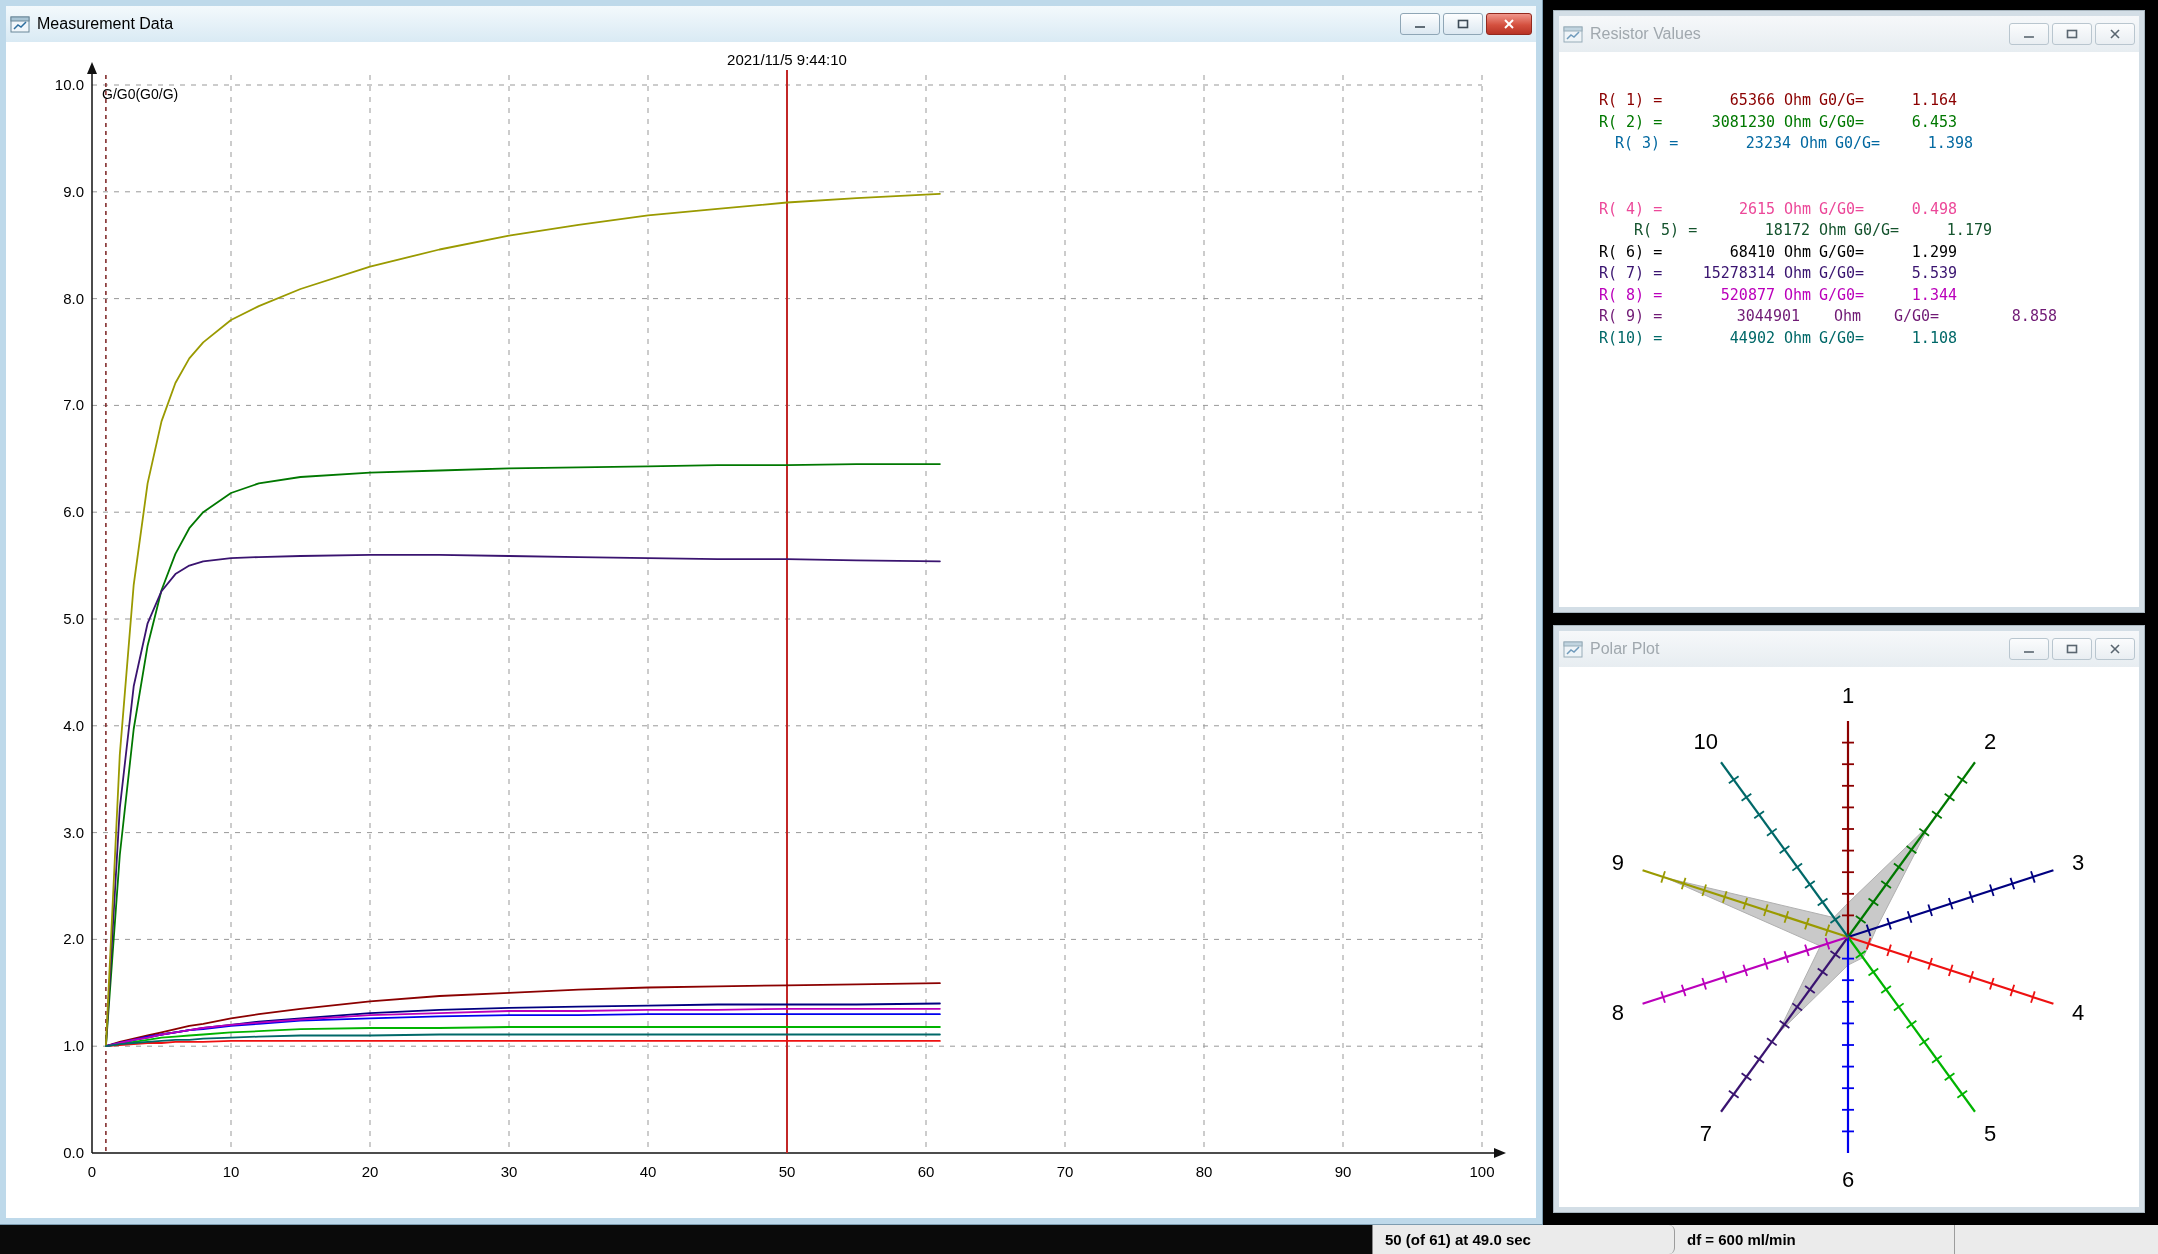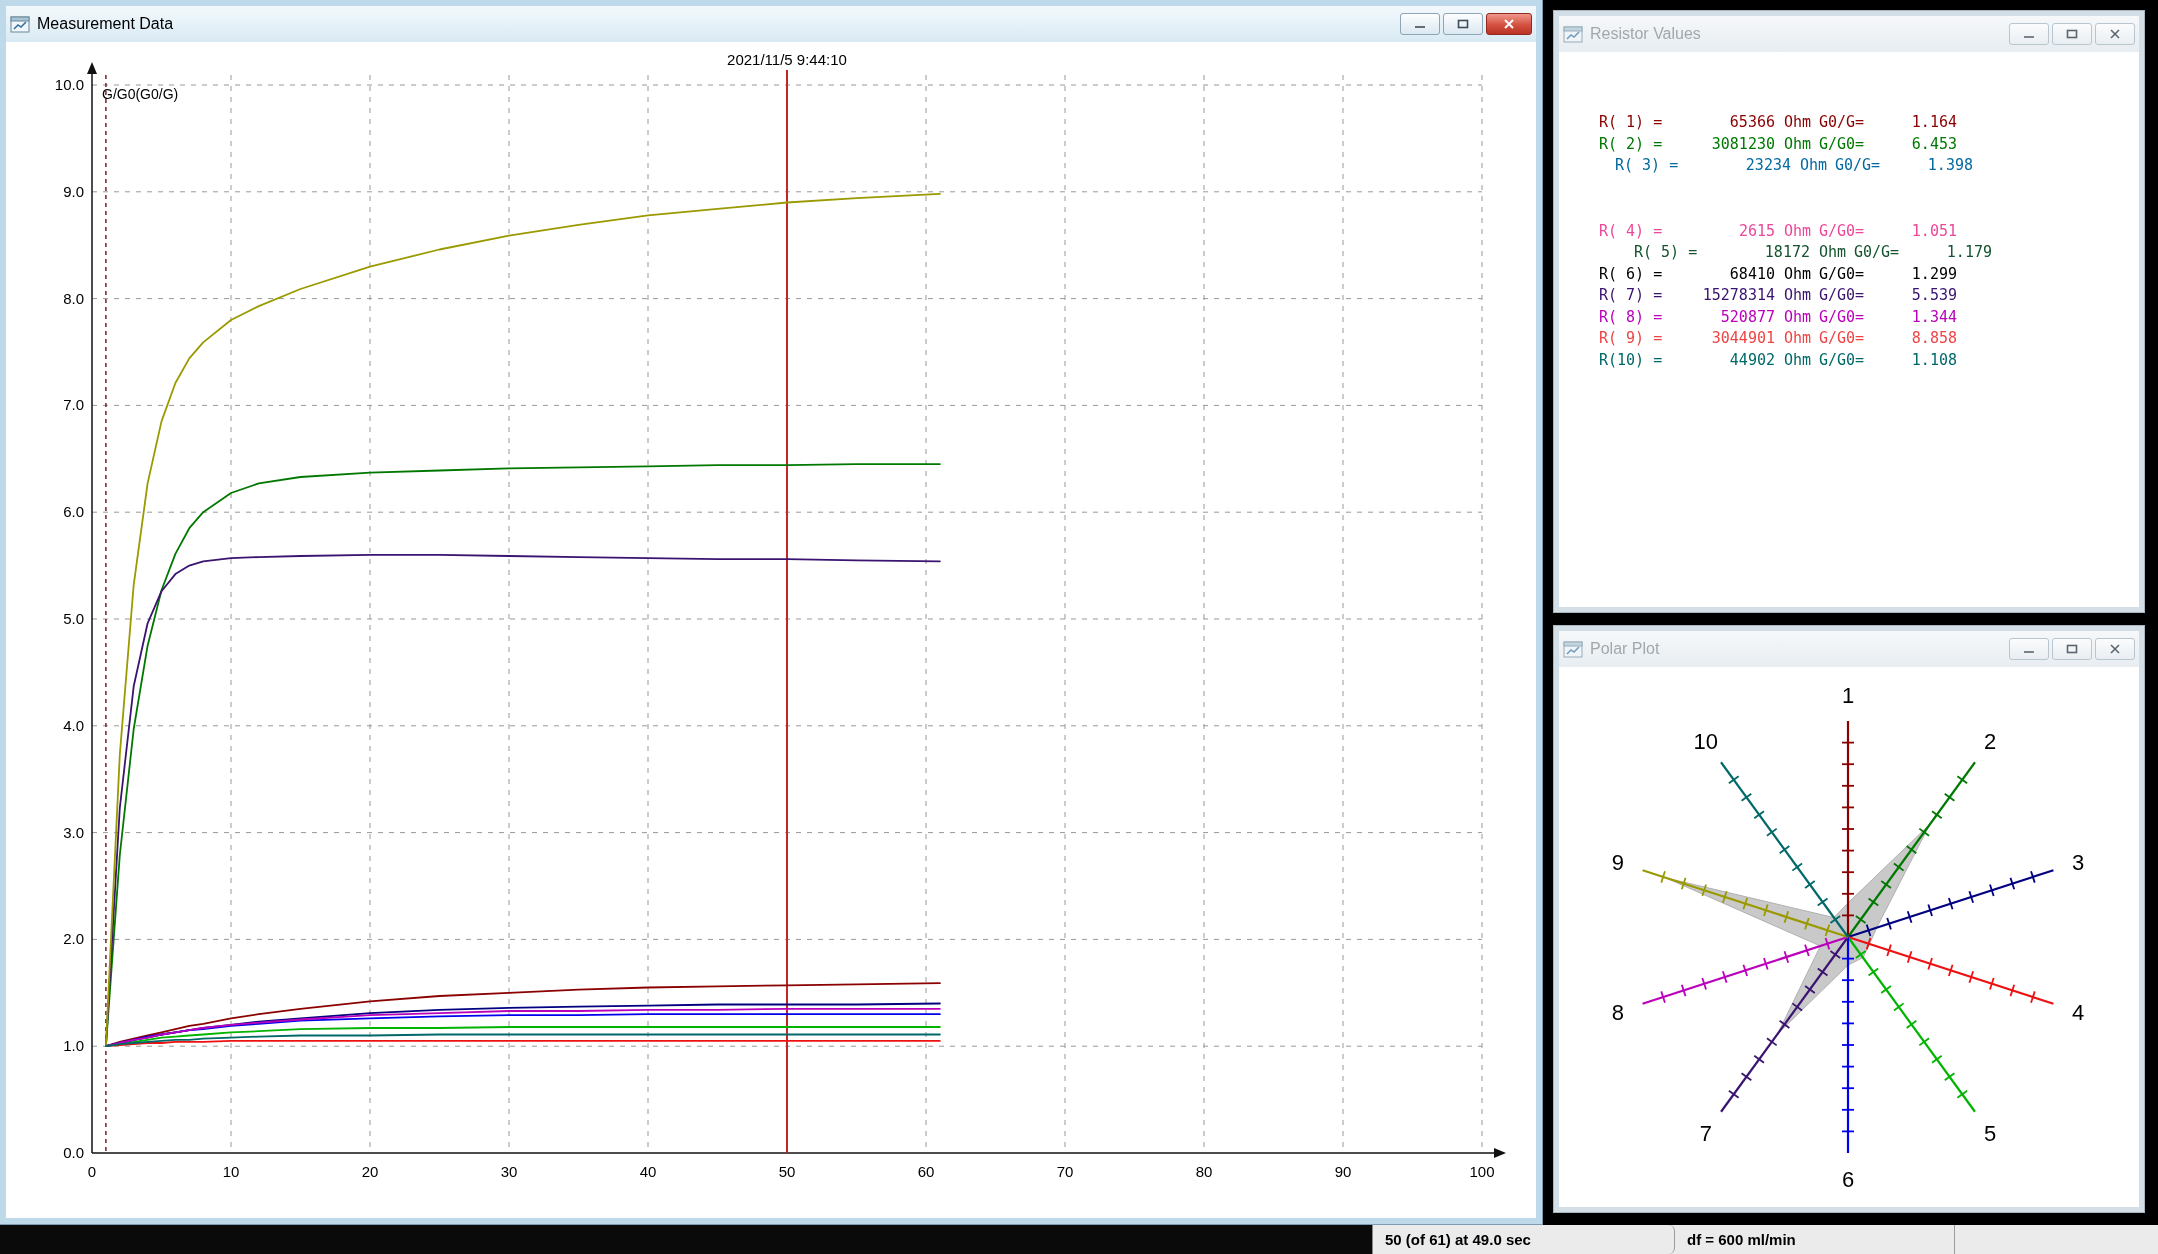--- a/index.html
+++ b/index.html
@@ -23,21 +23,21 @@
         background:linear-gradient(#fdfeff,#dce8f1);display:inline-flex;align-items:center;
         justify-content:center;padding:0;cursor:default;}
   .ctrl svg{stroke:#3e4c57;stroke-width:1.6;fill:none;}
   .active .ctrl.close{width:46px;background:linear-gradient(#f0978c,#d4503f 55%,#b83325);border-color:#93291e;}
   .active .ctrl.close svg{stroke:#fff;stroke-width:2;}
   .inactive .ctrl{background:linear-gradient(#fbfcfd,#e9eef2);border-color:#b9c6cf;}
   .inactive .ctrl svg{stroke:#5a6670;}
   .client{flex:1;background:#fff;position:relative;overflow:hidden;}
   svg text{fill:#000;font-family:"Liberation Sans",sans-serif;}
   
-  .r-list{padding:60px 0 0 40px;font-family:"DejaVu Sans Mono","Liberation Mono",monospace;font-size:15px;}
+  .r-list{padding:38px 0 0 40px;font-family:"DejaVu Sans Mono","Liberation Mono",monospace;font-size:15px;}
   .r-row{display:grid;grid-template-columns:64px 112px 44px 78px 60px;line-height:21.5px;white-space:pre;}
   .r-ohms{text-align:right;}
   .r-unit{padding-left:9px;}
   .r-rlabel{text-align:left;}
   .r-ratio{text-align:right;}
   
   .statusbar{position:absolute;left:0;top:1225px;width:2158px;height:29px;background:#0a0a0a;}
   .sb-panel{position:absolute;left:1372px;right:0;top:0;height:29px;background:#ebebeb;
             display:flex;border-left:1px solid #888;}
   .sb-cell{box-sizing:border-box;font-size:15px;font-weight:bold;color:#000;
@@ -179,26 +179,26 @@
             <line x1="10" y1="1" x2="2" y2="9"></line>
           </svg>
       </button>
     </span>
   </div>
   <div class="client">
     <div class="r-list">
         <div class="r-row" style="color: rgb(139, 0, 0);"><span class="r-label">R( 1) =</span><span class="r-ohms">65366</span><span class="r-unit">Ohm</span><span class="r-rlabel">G0/G=</span><span class="r-ratio">1.164</span></div>
         <div class="r-row" style="color: rgb(0, 120, 0);"><span class="r-label">R( 2) =</span><span class="r-ohms">3081230</span><span class="r-unit">Ohm</span><span class="r-rlabel">G/G0=</span><span class="r-ratio">6.453</span></div>
         <div class="r-row" style="color: #0369a1; margin-left: 16px;"><span class="r-label">R( 3) =</span><span class="r-ohms">23234</span><span class="r-unit">Ohm</span><span class="r-rlabel">G0/G=</span><span class="r-ratio">1.398</span></div>
-        <div class="r-row" style="color: #ec4899; margin-top: 44px;"><span class="r-label">R( 4) =</span><span class="r-ohms">2615</span><span class="r-unit">Ohm</span><span class="r-rlabel">G/G0=</span><span class="r-ratio">1.051</span></div>
+        <div class="r-row" style="color: #ec4899; margin-top: 44px;"><span class="r-label">R( 4) =</span><span class="r-ohms">2615</span><span class="r-unit">Ohm</span><span class="r-rlabel">G/G0=</span><span class="r-ratio">0.498</span></div>
         <div class="r-row" style="color: #14532d; margin-left: 35px;"><span class="r-label">R( 5) =</span><span class="r-ohms">18172</span><span class="r-unit">Ohm</span><span class="r-rlabel">G0/G=</span><span class="r-ratio">1.179</span></div>
         <div class="r-row" style="color: #000000;"><span class="r-label">R( 6) =</span><span class="r-ohms">68410</span><span class="r-unit">Ohm</span><span class="r-rlabel">G/G0=</span><span class="r-ratio">1.299</span></div>
         <div class="r-row" style="color: rgb(58, 20, 112);"><span class="r-label">R( 7) =</span><span class="r-ohms">15278314</span><span class="r-unit">Ohm</span><span class="r-rlabel">G/G0=</span><span class="r-ratio">5.539</span></div>
         <div class="r-row" style="color: rgb(187, 0, 187);"><span class="r-label">R( 8) =</span><span class="r-ohms">520877</span><span class="r-unit">Ohm</span><span class="r-rlabel">G/G0=</span><span class="r-ratio">1.344</span></div>
-        <div class="r-row" style="color: #ef4444;"><span class="r-label">R( 9) =</span><span class="r-ohms">3044901</span><span class="r-unit">Ohm</span><span class="r-rlabel">G/G0=</span><span class="r-ratio">8.858</span></div>
+        <div class="r-row" style="color: #701a75; gap: 25px;"><span class="r-label">R( 9) =</span><span class="r-ohms">3044901</span><span class="r-unit">Ohm</span><span class="r-rlabel">G/G0=</span><span class="r-ratio">8.858</span></div>
         <div class="r-row" style="color: rgb(0, 104, 104);"><span class="r-label">R(10) =</span><span class="r-ohms">44902</span><span class="r-unit">Ohm</span><span class="r-rlabel">G/G0=</span><span class="r-ratio">1.108</span></div>
       </div>
   </div>
 </div>
 
 <div class="win inactive" style="left:1554px;top:626px;width:590px;height:586px;">
   <div class="titlebar">
     <span class="win-icon">
       <svg width="20" height="17" viewBox="0 0 20 17">
         <rect x="1" y="1" width="18" height="15" fill="#f0f6fa" stroke="#6b8899"></rect>

